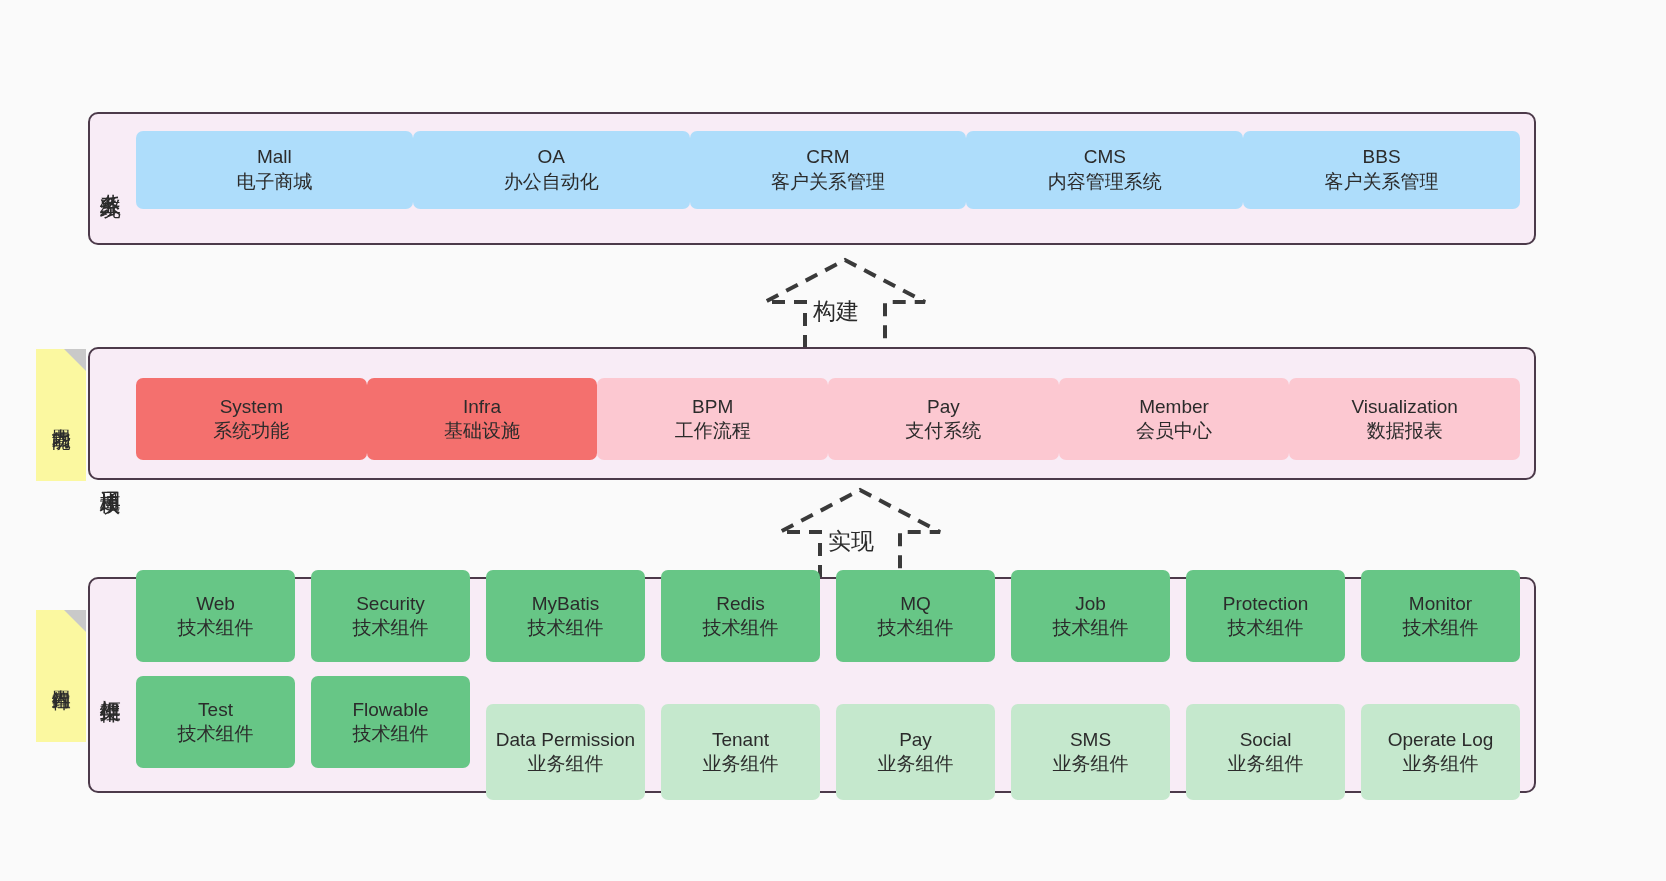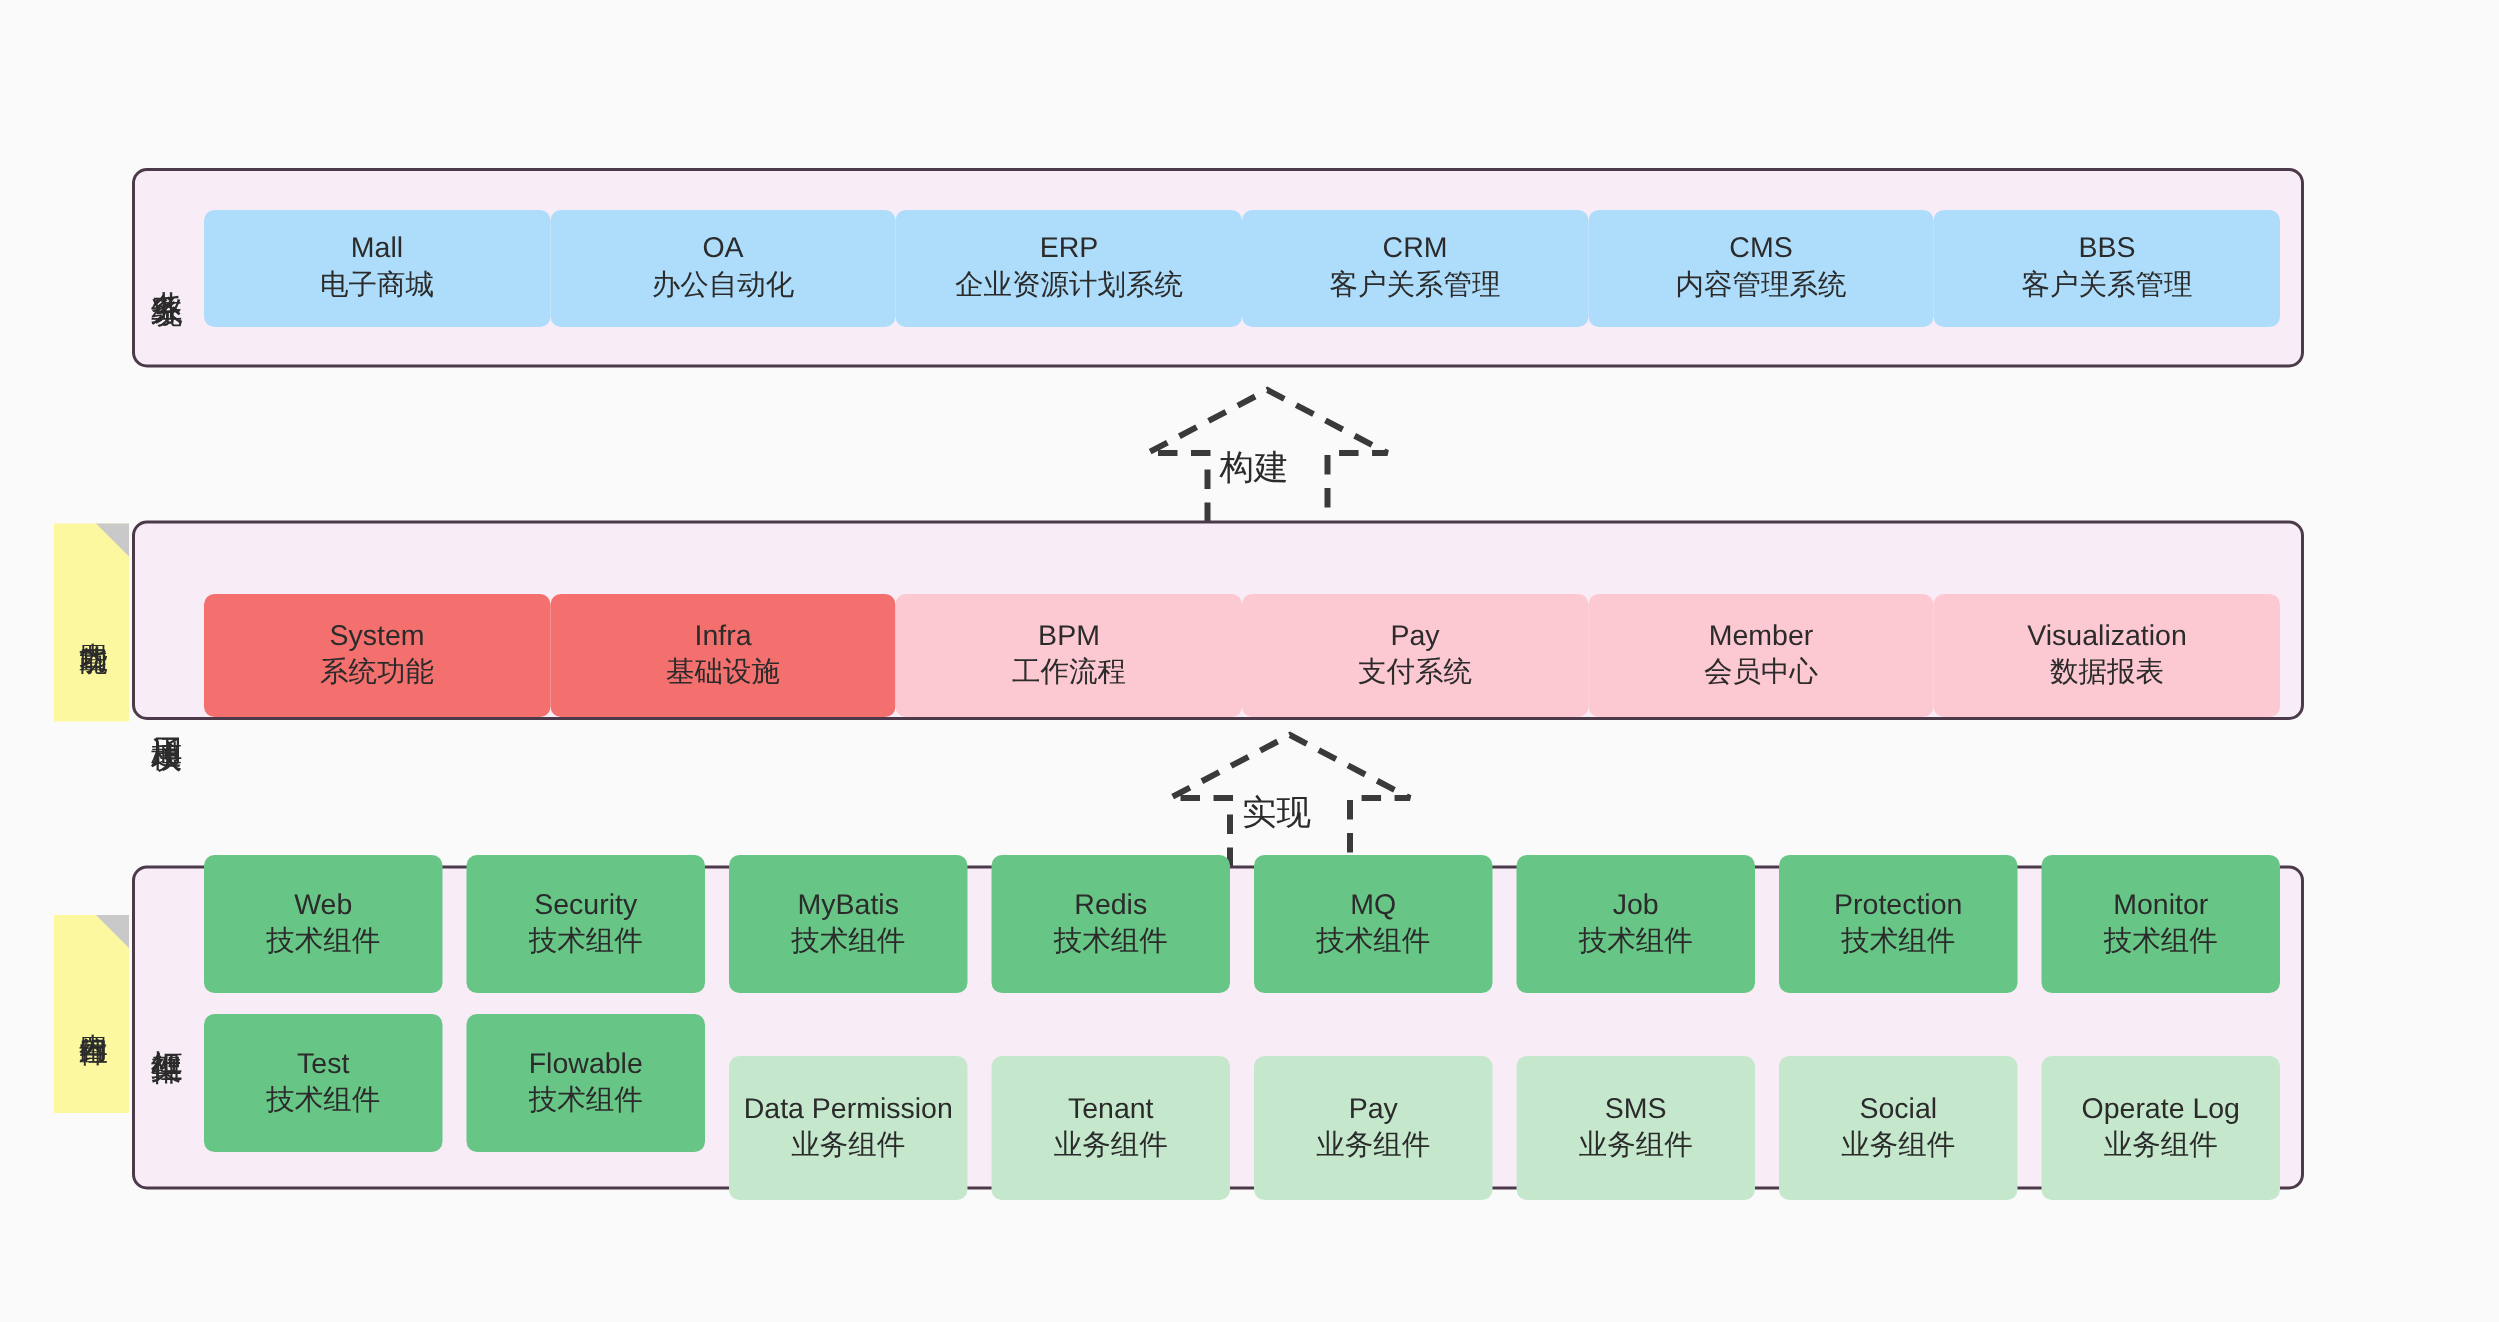--- a/index.html
+++ b/index.html
@@ -42,21 +42,21 @@
     letter-spacing: 1px;
     writing-mode: vertical-rl;
     text-orientation: upright;
     color: #2b2b2b;
     white-space: nowrap;
   }
   .layer-body {
     flex: 1 1 auto;
     display: flex;
     align-items: center;
-    padding: 0 14px 0 6px;
+    padding: 0 14px 18px 6px;
     gap: 0;
   }
   .layer-body.two-rows {
     flex-direction: column;
     justify-content: center;
     gap: 14px;
     padding: 0 14px 0 6px;
   }
   .row {
     display: flex;
@@ -147,24 +147,20 @@
     <div class="layer-body">
       <div class="node blue">
         <span class="ntitle">Mall</span>
         <span class="nsub">电子商城</span>
       </div>
       <div class="node blue">
         <span class="ntitle">OA</span>
         <span class="nsub">办公自动化</span>
       </div>
       <div class="node blue">
-        <span class="ntitle">ERP</span>
-        <span class="nsub">企业资源计划系统</span>
-      </div>
-      <div class="node blue">
         <span class="ntitle">CRM</span>
         <span class="nsub">客户关系管理</span>
       </div>
       <div class="node blue">
         <span class="ntitle">CMS</span>
         <span class="nsub">内容管理系统</span>
       </div>
       <div class="node blue">
         <span class="ntitle">BBS</span>
         <span class="nsub">客户关系管理</span>

